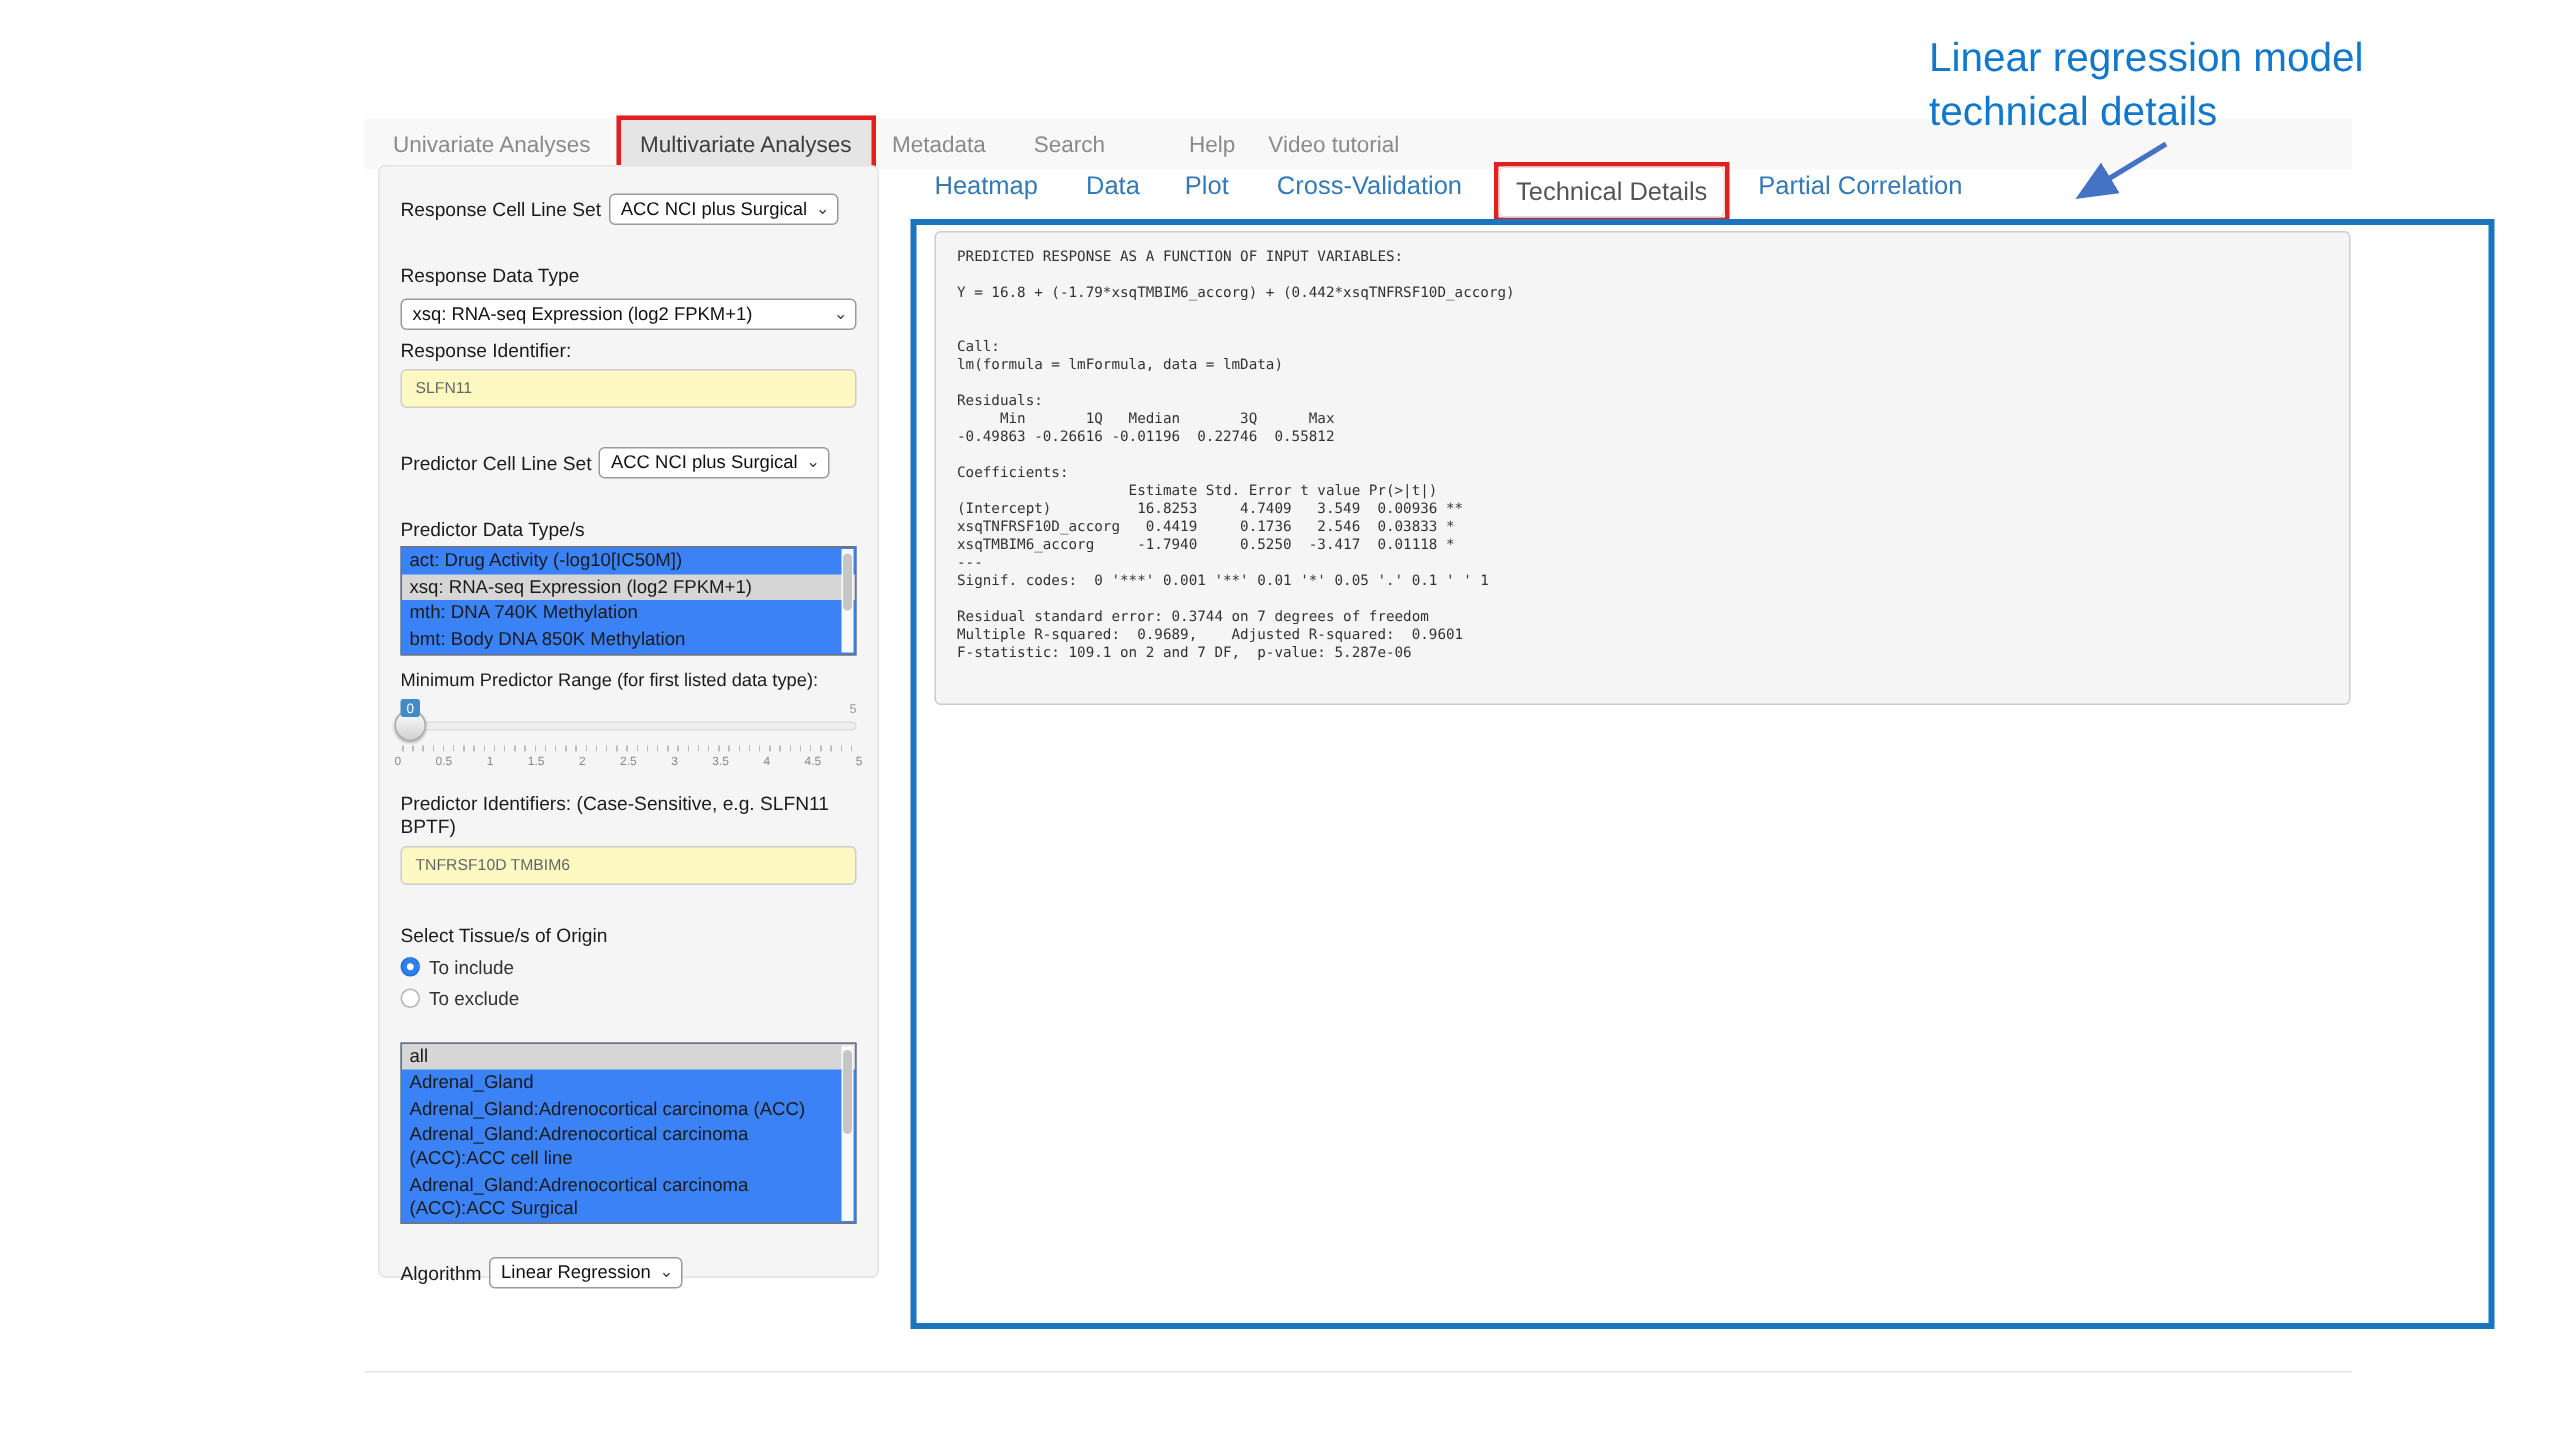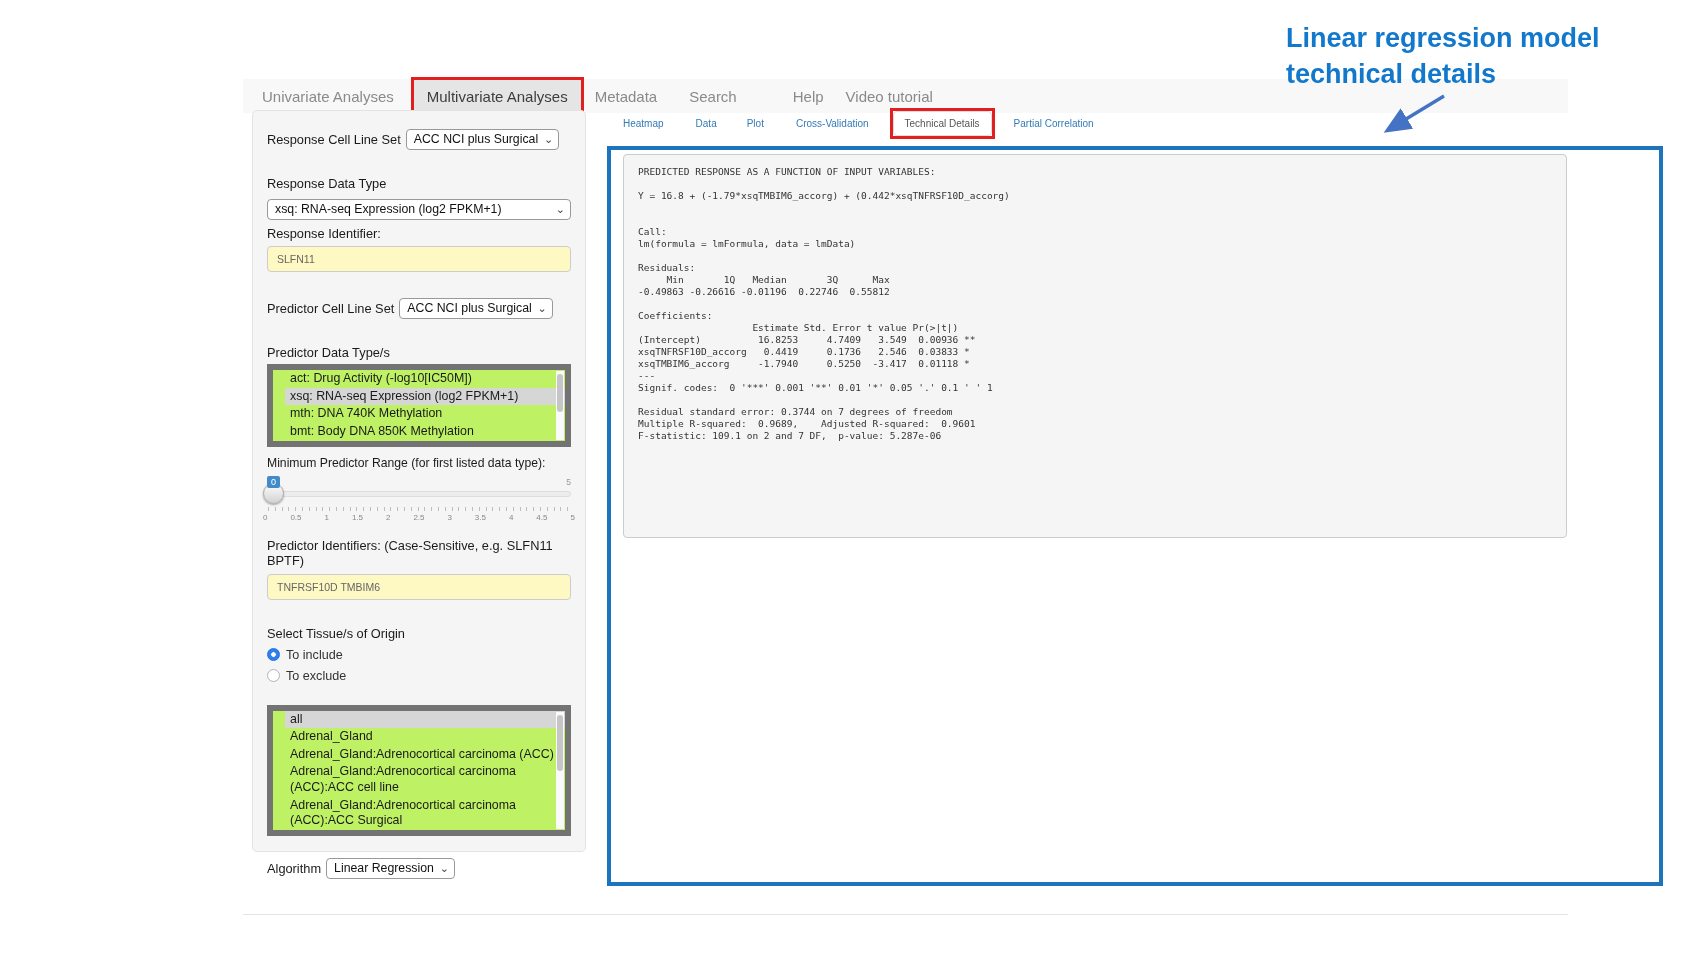--- a/index.html
+++ b/index.html
@@ -7,39 +7,39 @@
   .page { position:relative; width:1700px; height:956px; background:#fff; overflow:hidden; }
 
   
   .navbar { position:absolute; left:243px; top:79px; width:1325px; height:34px;
             background:#f8f8f8; display:flex; align-items:center; font-size:15px; color:#8a8a8a; }
   .nav-item { padding:7px 7px; cursor:pointer; white-space:nowrap; }
   .nav-item.active { color:#3d3d3d; background:#e5e5e5; padding:8px 13px; }
   .red-box { border:3px solid #e21e1e; }
 
   
-  .callout { position:absolute; left:1286px; top:20px; font-size:27px; font-weight:bold;
+  .callout { position:absolute; left:1286px; top:20px; font-size:27px; font-weight:normal;
              color:#1278cc; line-height:1.35; }
   .arrow-svg { position:absolute; left:1368px; top:88px; }
 
   
   .well { position:absolute; left:252px; top:110px; width:334px; height:742px;
           background:#f5f5f5; border:1px solid #e3e3e3; border-radius:5px;
           padding:18px 14px 14px 14px; font-size:12.8px; color:#333; }
   .lbl { font-weight:normal; font-size:12.8px; color:#1a1a1a; }
   .inline-row { display:flex; align-items:center; gap:5px; }
   .select-box { display:inline-block; position:relative; background:#fff; border:1px solid #999;
                 border-radius:4px; padding:2px 20px 3px 7px; font-size:12.3px; color:#111;
                 white-space:nowrap; cursor:pointer; }
   .select-box .chev { position:absolute; right:5px; top:49%; transform:translateY(-50%);
                       font-size:11px; color:#444; }
   .select-full { display:block; width:100%; }
   .text-input { display:block; width:100%; background:#fef9c3; border:1px solid #ccc; border-radius:4px;
                 padding:6px 9px; font-size:10.5px; color:#666; cursor:text; }
-  .listbox { position:relative; background:#bef264; border:6px solid #737373; width:100%; overflow:hidden;padding-left:12px; }
+  .listbox { position:relative; background:#3b82f6; border:1px solid #737373; width:100%; overflow:hidden; }
   .opt { padding:1px 5px; font-size:12.4px; color:#1a1a1a; line-height:1.26; cursor:default; }
   .opt.sel { background:#d6d6d6; }
   .vscroll { position:absolute; right:1px; top:1px; bottom:1px; width:8px; background:#fafafa; }
   .vthumb { position:absolute; right:1px; width:6px; border-radius:3px; background:#c6c6c6; }
 
   
   .slider-wrap { position:relative; height:48px; margin-top:6px; }
   .badge0 { position:absolute; left:0; top:0; background:#428bca; color:#fff; font-size:9px;
             line-height:12px; padding:0 4px; border-radius:2px; z-index:2; }
   .max5 { position:absolute; right:0; top:1px; font-size:8.5px; color:#999; }
@@ -54,29 +54,29 @@
                  justify-content:space-between; font-size:8px; color:#888; }
   .tick-labels span { text-align:center; }
 
   
   .radio-row { display:flex; align-items:center; gap:6px; margin-top:7px; font-size:12.6px; color:#333; }
   .radio { width:13px; height:13px; border-radius:50%; border:1px solid #b3b3b3; background:#fff;
            flex:0 0 13px; cursor:pointer; }
   .radio.on { border-color:#1f6fd8; background:radial-gradient(circle at 50% 50%, #fff 0 2px, #2e7ff0 2.6px); }
 
   
-  .tabs { position:absolute; left:612px; top:108px; display:flex; align-items:center; font-size:10px; }
+  .tabs { position:absolute; left:612px; top:108px; display:flex; font-size:17px; }
   .tab { color:#337ab7; padding:6px 11px; cursor:pointer; white-space:nowrap; }
   .tab.active { color:#555; background:#fff; border:1px solid #ddd; border-radius:4px; }
   .tab-redwrap { border:3px solid #e21e1e; margin:0 4px 0 10px; background:#fff; }
 
   
   .bluebox { position:absolute; left:607px; top:146px; width:1056px; height:740px;
              border:4px solid #1c75bc; background:#fff; }
-  .rconsole { margin:4px 0 0 12px; width:944px; height:384px; background:#f5f5f5;
+  .rconsole { margin:4px 0 0 12px; width:944px; height:316px; background:#f5f5f5;
               border:1px solid #ccc; border-radius:4px; padding:11px 14px;
               font-family:"DejaVu Sans Mono", monospace; font-size:9.5px; line-height:12px;
               color:#333; white-space:pre; overflow:hidden; }
 
   .footer-line { position:absolute; left:243px; top:914px; width:1325px; border-top:1px solid #e4e4e4; }
 
   .spacer-lg { height:26px; } .spacer-sm { height:8px; }
   .nowrap { white-space:nowrap; }
 </style>
 </head>

